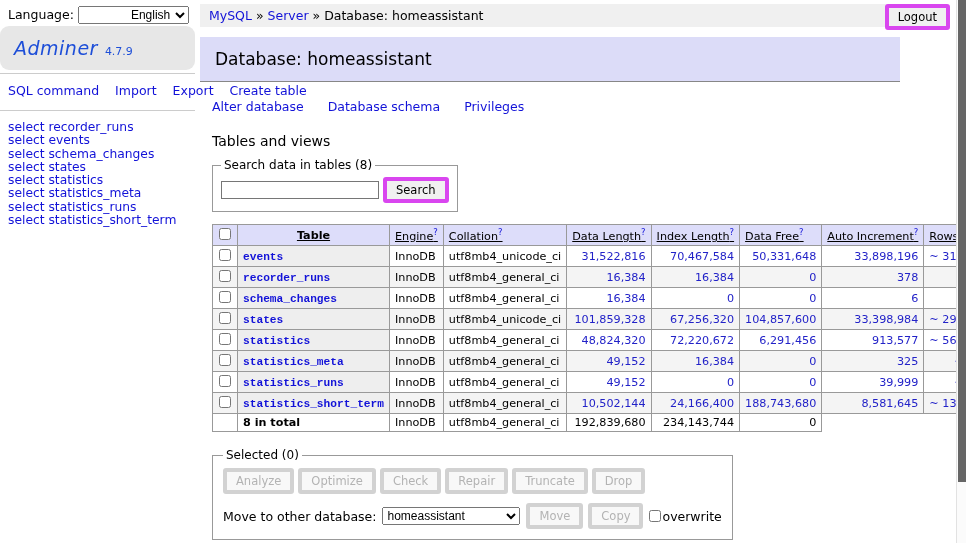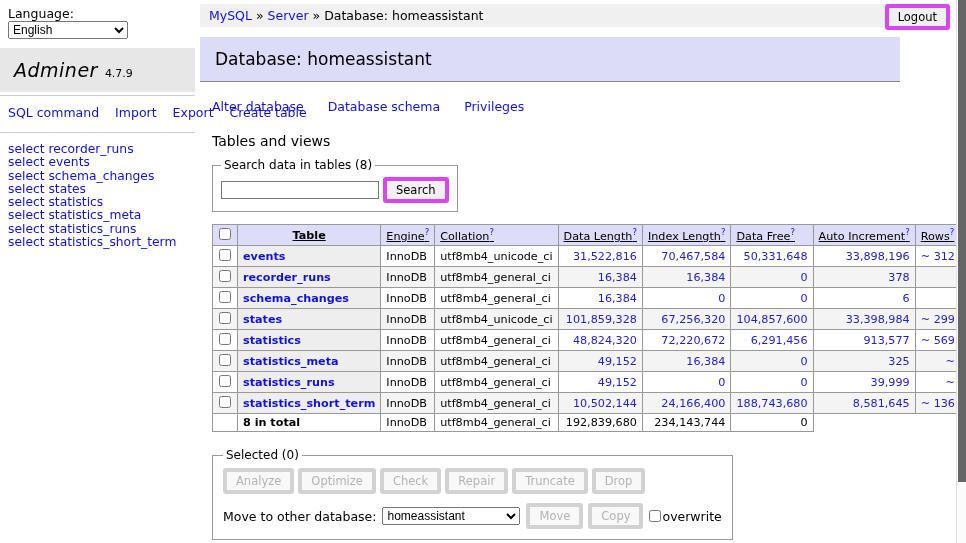--- a/index.html
+++ b/index.html
@@ -7,22 +7,22 @@
   body {
     width:966px; height:543px; overflow:hidden; position:relative;
     background:#fff; color:#000;
     font-family:"DejaVu Sans","Liberation Sans",sans-serif; font-size:12.5px;
   }
   a { color:#1212d8; text-decoration:none; }
 
   
   #sidebar { position:absolute; left:0; top:0; width:195px; }
   .lang-row { padding:6px 0 2px 8px; }
-  .lang-row select { width:120px; font-size:12px; }
-  #brand { background:#e7e7e7; padding:11px 0 11px 14px; margin-top:7px; color:#000000; }
+  .lang-row select { width:111px; font-size:12px;padding-left:48px; }
+  #brand { background:#e7e7e7; padding:11px 0 11px 14px; color:#1d4ed8;border-radius:9px; }
   #brand .name { font-style:italic; font-size:19px; letter-spacing:.5px; }
   #brand .ver { font-size:11px; margin-left:3px; }
   .db-row { padding:13px 0 9px 8px; }
   .db-row select { width:120px; font-size:12px; }
   .sb-sep { border:0; border-top:1px solid #ccc; margin:3px 0; }
   .sb-actions { padding:5px 8px 7px; width:180px; line-height:1.45; }
   .sb-actions a { margin-right:16px; white-space:nowrap; }
   .tbl-links { padding:7px 8px; }
   .tbl-links a { display:block; line-height:1.08; font-size:12.3px; }
 
@@ -46,21 +46,21 @@
   
   table { border-collapse:collapse; margin:12px 0 0 12px; font-size:11.2px; }
   th, td { border:1px solid #999; padding:2px 5px; height:14px; white-space:nowrap; }
   thead th, thead td { background:#ddddfa; font-weight:normal; text-align:left;text-decoration:underline; }
   thead th.tname { font-weight:bold; text-align:center; min-width:112px; }
   sup.help { color:#1212d8; font-size:8.5px; }
   tbody th { background:#eee; text-align:left; }
   tbody tr.alt td { background:#f4f4f4; }
   td.num { text-align:right; color:#2222c8; }
   td.num a { color:#2222c8; }
-  a.tlink { font-weight:bold; }
+  a.tlink { font-weight:bold;font-family:Liberation Mono, monospace; }
   tr.total th { background:#fff; font-weight:bold; }
   tr.total td.num { color:#000; }
   td.noborder { border:none; background:#fff !important; }
   .check { text-align:center; width:18px; }
 
   
   #selected-fs { margin-top:16px; padding:6px 10px 10px; }
   .sel-btns button { margin-right:4px; }
   .move-row { margin-top:9px; display:flex; align-items:center; }
   .move-row .lbl { margin-right:6px; }

